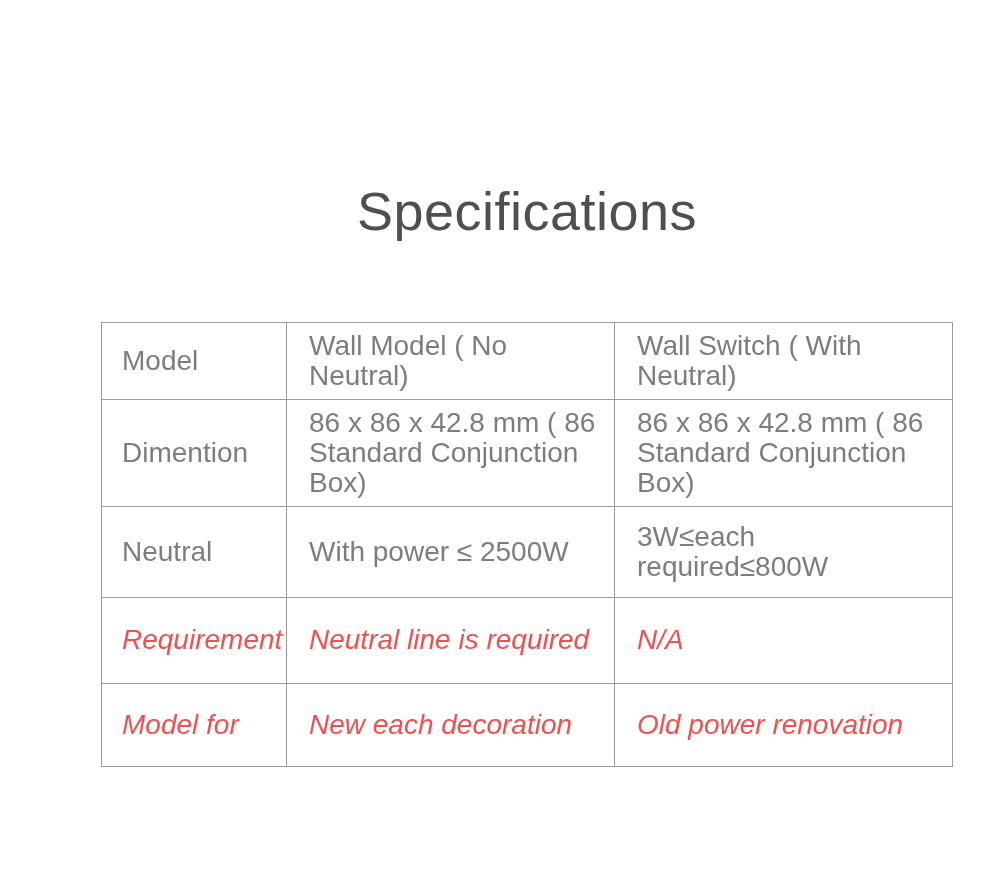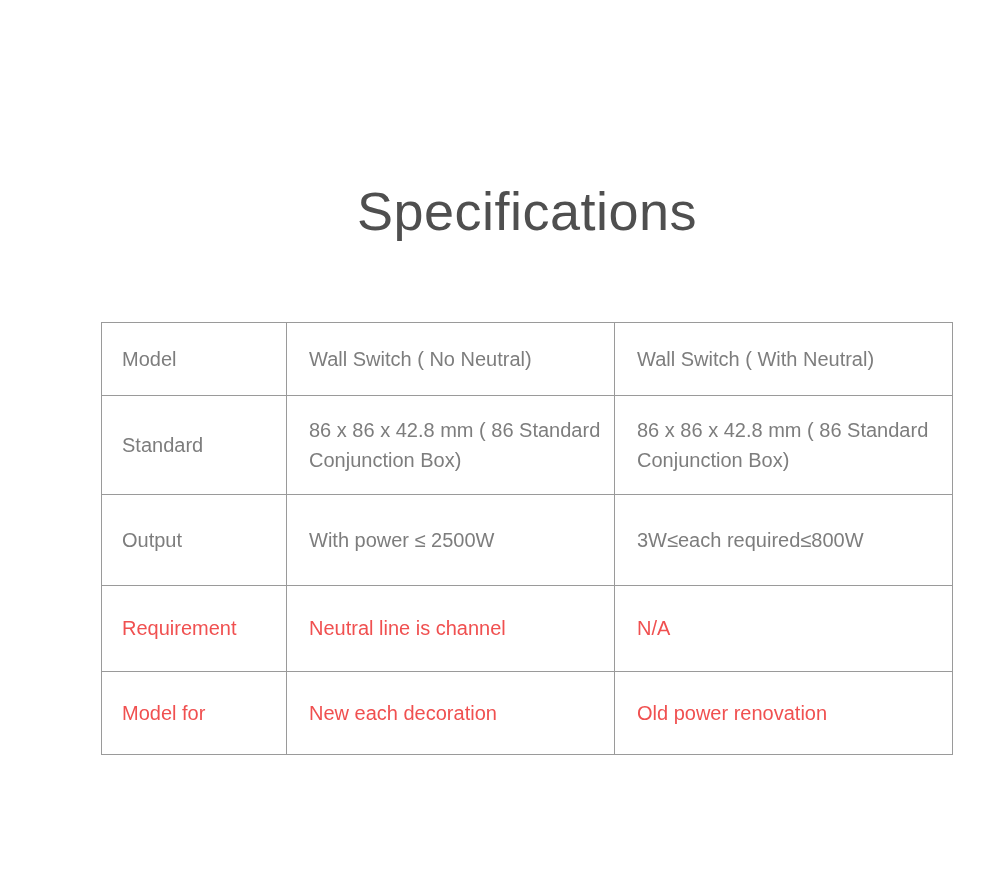--- a/index.html
+++ b/index.html
@@ -36,67 +36,67 @@
     table-layout: fixed;
     border-collapse: collapse;
   }
   .spec-table col.c1 { width: 185px; }
   .spec-table col.c2 { width: 328px; }
   .spec-table col.c3 { width: 338px; }
   .spec-table td {
     border: 1px solid var(--border);
     vertical-align: middle;
     text-align: left;
-    font-size: 20px;
+    font-size: 28px;
     line-height: 30px;
     font-weight: 400;
     color: var(--body_gray);
     padding: 8px 10px 8px 22px;
     overflow: hidden;
   }
   .spec-table td:first-child { padding-left: 20px; }
   .spec-table tr.r1 { height: 73px; }
   .spec-table tr.r2 { height: 99px; }
   .spec-table tr.r3 { height: 91px; }
   .spec-table tr.r4 { height: 86px; }
   .spec-table tr.r5 { height: 83px; }
-  .spec-table tr.red td { color: var(--accent_red); }
+  .spec-table tr.red td { color: var(--accent_red); font-style: italic; }
 </style>
 </head>
 <body>
 
 <div class="page">
 
   <h1 class="title">Specifications</h1>
 
   <table class="spec-table">
     <colgroup>
       <col class="c1">
       <col class="c2">
       <col class="c3">
     </colgroup>
     <tbody>
       <tr class="r1">
         <td>Model</td>
-        <td>Wall Switch ( No Neutral)</td>
+        <td>Wall Model ( No Neutral)</td>
         <td>Wall Switch ( With Neutral)</td>
       </tr>
       <tr class="r2">
-        <td>Standard</td>
+        <td>Dimention</td>
         <td>86 x 86 x 42.8 mm ( 86 Standard Conjunction Box)</td>
         <td>86 x 86 x 42.8 mm ( 86 Standard Conjunction Box)</td>
       </tr>
       <tr class="r3">
-        <td>Output</td>
+        <td>Neutral</td>
         <td>With power ≤ 2500W</td>
         <td>3W≤each required≤800W</td>
       </tr>
       <tr class="r4 red">
         <td>Requirement</td>
-        <td>Neutral line is channel</td>
+        <td>Neutral line is required</td>
         <td>N/A</td>
       </tr>
       <tr class="r5 red">
         <td>Model for</td>
         <td>New each decoration</td>
         <td>Old power renovation</td>
       </tr>
     </tbody>
   </table>
 

